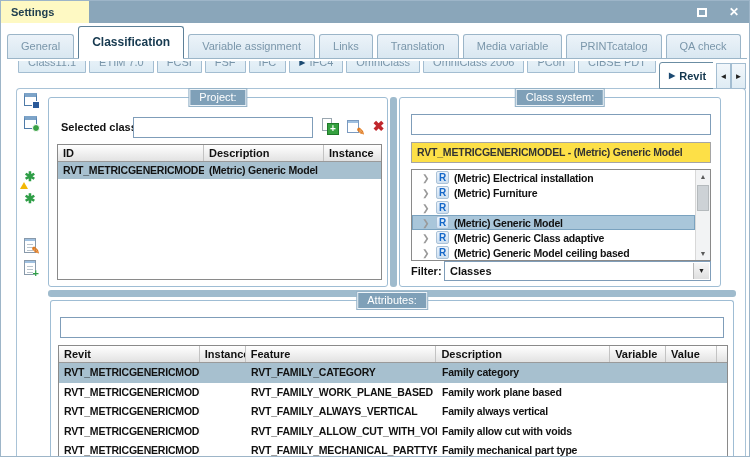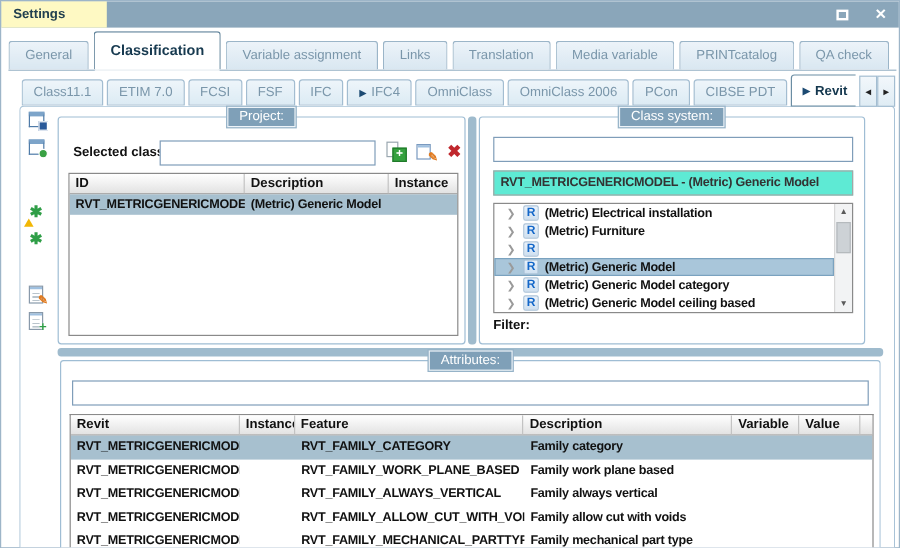--- a/index.html
+++ b/index.html
@@ -22,21 +22,21 @@
   .mtab { height:24px; line-height:22px; padding:0 13px; white-space:nowrap;
           background:linear-gradient(#ecf3f9,#d9e7f1); border:1px solid #9bb5c8; border-bottom:none;
           border-radius:3px 3px 0 0; color:#7a96aa; position:relative; }
   .mtab.active { height:32px; line-height:30px; background:#fff; border:1px solid #5d8098; border-bottom:none;
                  color:#16394f; font-weight:bold; font-size:12px; z-index:3; }
   .mtab.active::after { content:""; position:absolute; left:0; right:0; bottom:-1px; height:1px; background:#fff; }
 
   
   .sub-tabs { position:absolute; left:17px; top:60px; width:695px; height:28px; z-index:4;
               display:flex; align-items:flex-end; gap:3px; overflow:hidden; }
-  .stab { height:22px; margin-bottom:1px; padding:0 9px; white-space:nowrap;
+  .stab { height:22px; margin-bottom:16px; padding:0 9px; white-space:nowrap;
           background:linear-gradient(#eef5fa,#dcebf4); border:1px solid #a3bdd1; border-radius:3px 3px 0 0;
           color:#7a96aa; display:flex; align-items:center; gap:4px; }
   .stab.active { height:27px; margin-bottom:0; background:#fff; border-color:#6b8da3;
                  color:#14374e; font-weight:bold; z-index:5; }
   .arr { color:#1c4a72; font-size:8px; }
   .tab-scroll { position:absolute; right:3px; top:62px; display:flex; z-index:4; }
   .tsb { width:15px; height:26px; border:1px solid #a3bdd1; background:linear-gradient(#f2f7fb,#dfecf4);
          color:#222; font-size:8px; display:flex; align-items:center; justify-content:center; }
 
   
@@ -95,21 +95,21 @@
   .th { padding:1px 5px; border-right:1px solid #c3c3c3; line-height:15px; overflow:hidden; white-space:nowrap; }
   .trow { display:flex; height:17px; line-height:17px; }
   .lvtxt { font-weight:bold; font-size:10.5px; letter-spacing:-0.2px; }
   .selrow { background:#a7c0cf; }
   .td { padding:0 5px; overflow:hidden; white-space:nowrap; }
   .pc0{width:146px} .pc1{width:120px} .pc2{flex:1; border-right:none;}
   #project-table { left:8px; top:46px; width:325px; height:136px; }
 
   
   .cs-input   { position:absolute; left:11px; top:16px; width:300px; height:21px; }
-  .cs-display { position:absolute; left:11px; top:44px; width:300px; height:21px; background:#5eead4;
+  .cs-display { position:absolute; left:11px; top:44px; width:300px; height:21px; background:#fde047;
                 border:1px solid #a5a5a5; line-height:19px; padding:0 5px; color:#333; overflow:hidden; white-space:nowrap; }
   .cs-tree { position:absolute; left:11px; top:71px; width:300px; height:92px; border:1px solid #8a8a8a; background:#fff; }
   .tree-item { height:15px; display:flex; align-items:center; padding-left:10px; gap:5px; position:relative; width:283px; }
   .tree-item .exp { color:#9a9a9a; font-size:9px; width:9px; font-weight:normal; }
   .r-ic { width:13px; height:13px; flex:0 0 13px; background:linear-gradient(#eaf2fb,#cfe0f0);
           border:1px solid #aac2d8; border-radius:2px; color:#1467c8; font-weight:bold;
           font-size:10px; line-height:11px; text-align:center; }
   .tree-item.selected { background:#a9c6da; outline:1px solid #7aa2bf; outline-offset:-1px; }
   .tree-sb { position:absolute; right:0; top:0; width:15px; height:90px; background:#f2f3f4; border-left:1px solid #d8d8d8; }
   .sb-arrow { position:absolute; left:0; width:14px; height:13px; color:#5a5a5a; font-size:7px; text-align:center; line-height:13px; }
@@ -282,35 +282,39 @@
         <span class="r-ic">R</span>
       </div>
       <div class="tree-item lvtxt selected">
         <span class="exp">❯</span>
         <span class="r-ic">R</span>
         <span>(Metric) Generic Model</span>
       </div>
       <div class="tree-item lvtxt">
         <span class="exp">❯</span>
         <span class="r-ic">R</span>
-        <span>(Metric) Generic Model category</span>
+        <span>(Metric) Generic Class adaptive</span>
       </div>
       <div class="tree-item lvtxt">
         <span class="exp">❯</span>
         <span class="r-ic">R</span>
         <span>(Metric) Generic Model ceiling based</span>
       </div>
       <div class="tree-sb">
         <div class="sb-arrow sb-up">▲</div>
         <div class="sb-thumb"></div>
         <div class="sb-arrow sb-down">▼</div>
       </div>
     </div>
 
     <div class="filter-label">Filter:</div>
+    <div class="combo">
+      <span>Classes</span>
+      <span class="combo-btn">▼</span>
+    </div>
   </div>
 
   <div class="h-split"></div>
 
   <div class="panel" id="attr-panel">
     <div class="panel-badge">Attributes:</div>
     <input class="textbox af-input" value="" style="">
 
     <div class="lv" id="attr-table">
       <div class="thead">

